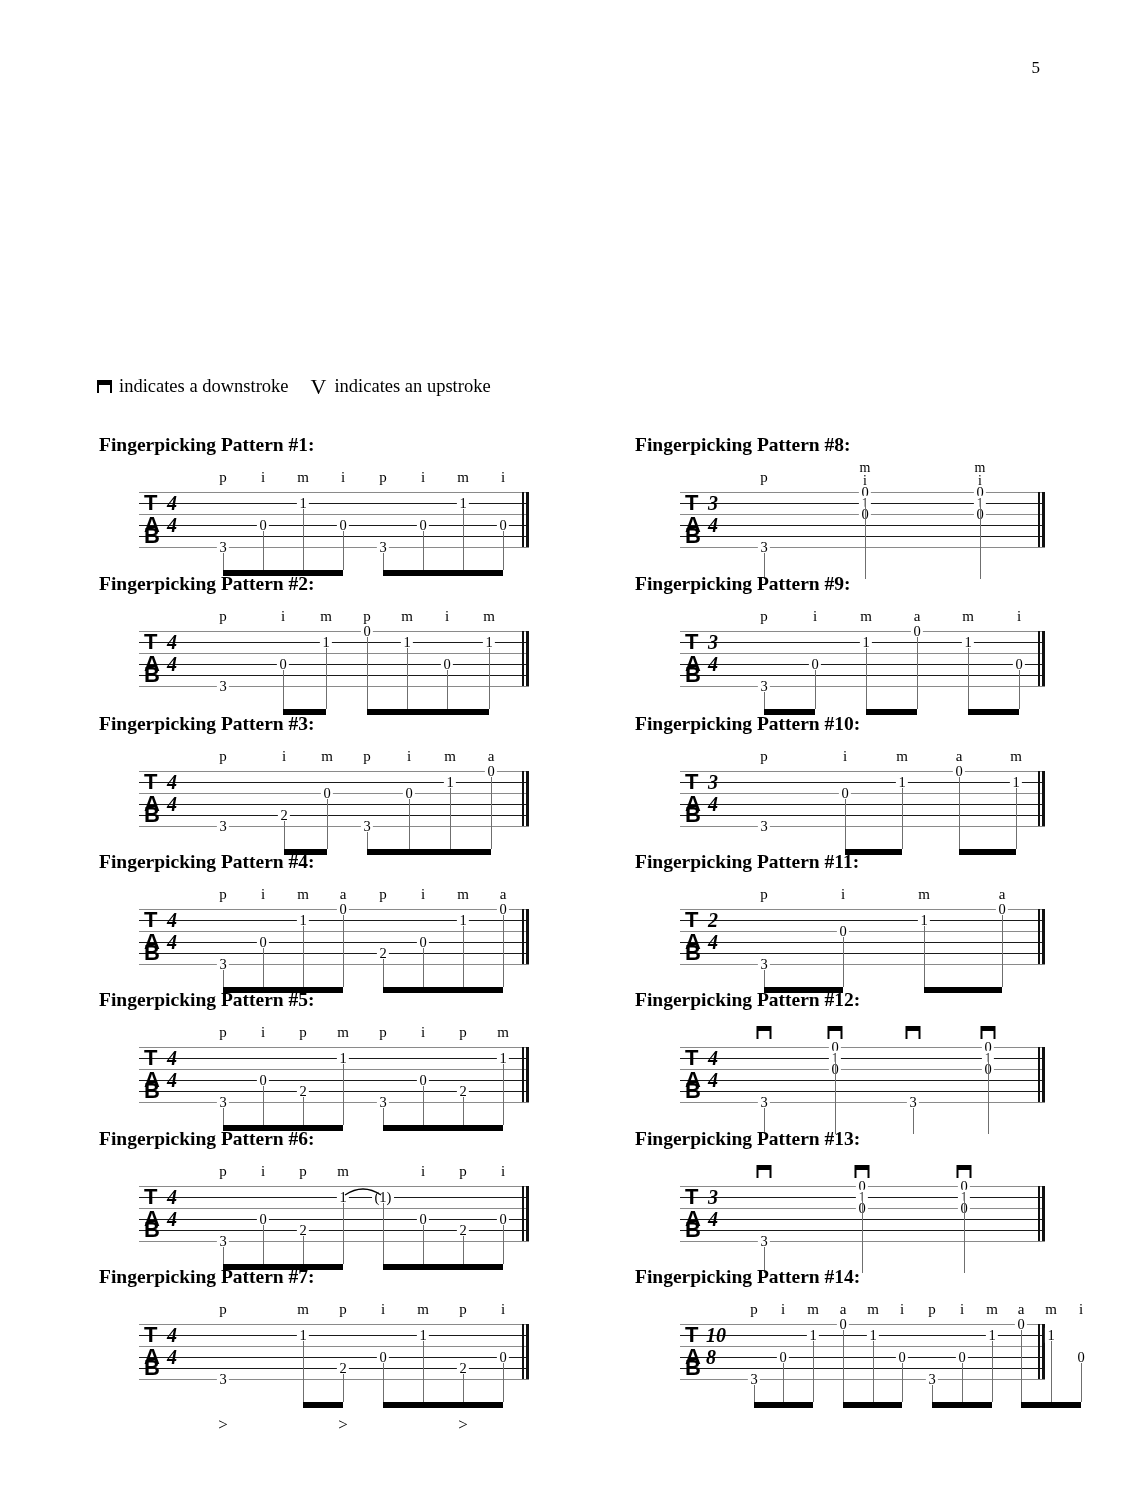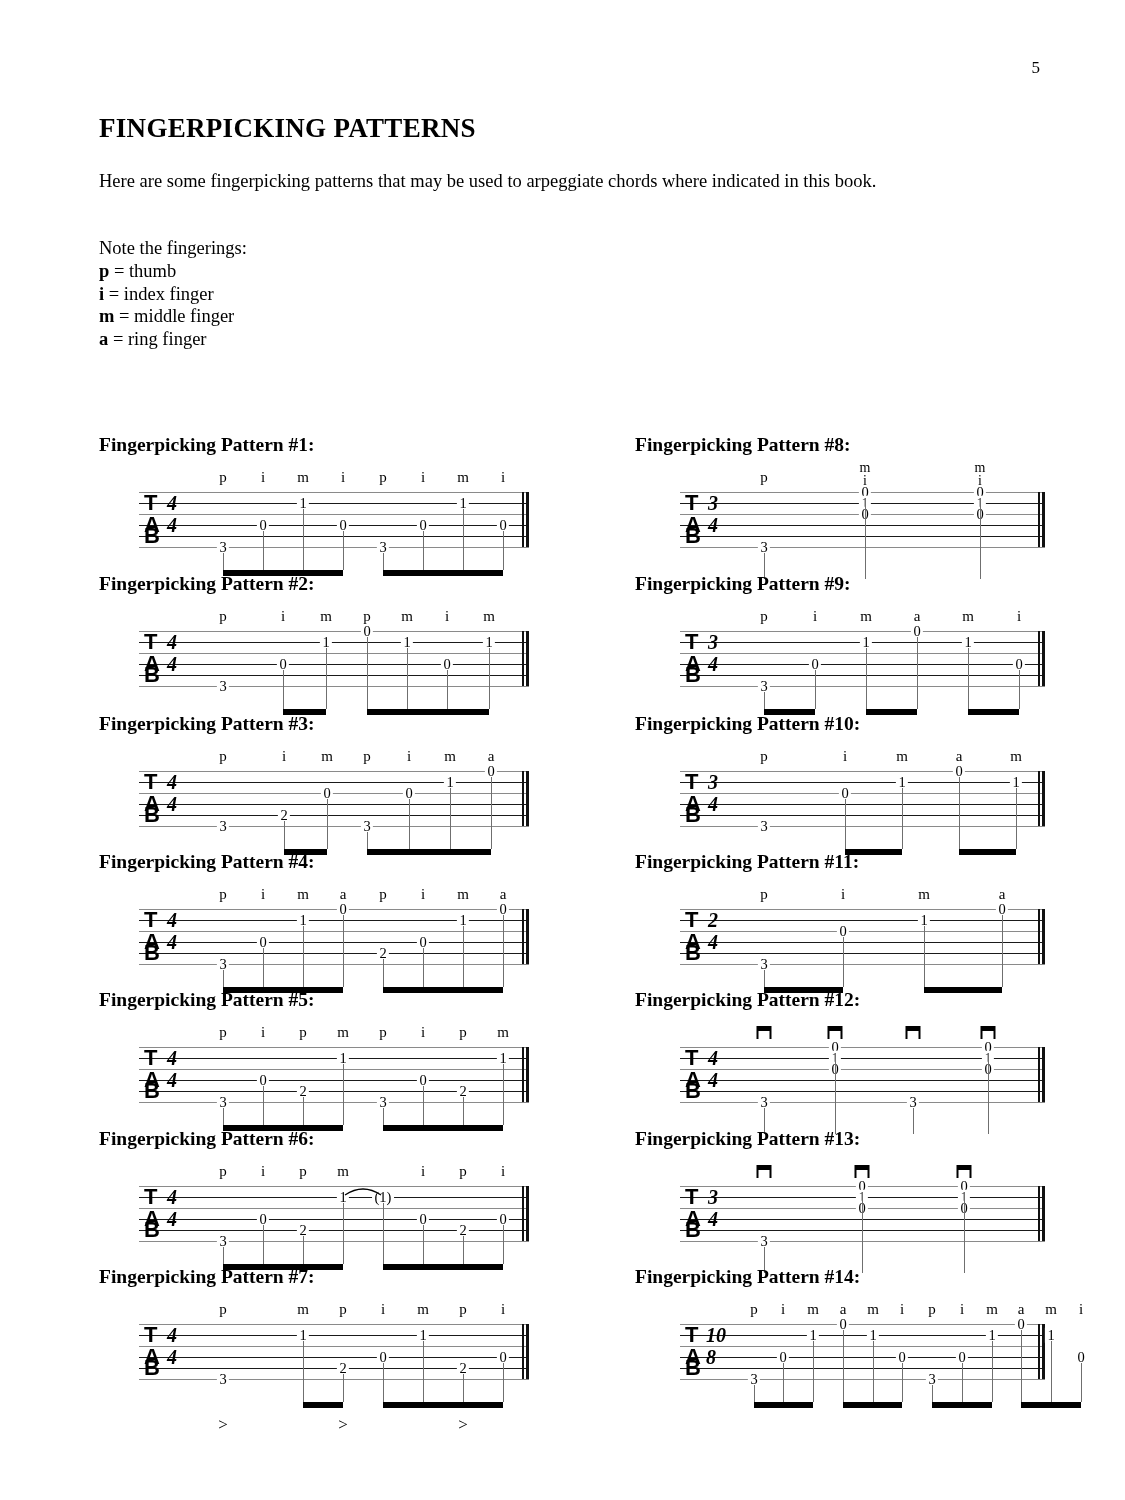--- a/index.html
+++ b/index.html
@@ -55,34 +55,34 @@
   .dnmark{position:absolute;transform:translateX(-50%);}
   .tie{position:absolute;}
 </style>
 </head>
 <body>
 
 <div class="page">
 
   <div class="page-number">5</div>
 
-  <div class="title">FINGERPICKING PATTERNS</div>
 
   <div class="intro">
-    <div>Here are some fingerpicking patterns that may be used to arpeggiate chords where indicated in this book.</div>
   </div>
 
-  <div class="legend">
-    <div>Note the fingerings:</div>
-    <div><b>p</b><span> = thumb</span></div>
-    <div><b>i</b><span> = index finger</span></div>
-    <div><b>m</b><span> = middle finger</span></div>
-    <div><b>a</b><span> = ring finger</span></div>
+
+  <div class="stroke-legend">
+    <span class="dn"></span>
+    <span style="display:inline-block;width:7px"></span>
+    <span>indicates a downstroke</span>
+    <span class="gap"></span>
+    <span class="up">V</span>
+    <span style="display:inline-block;width:8px"></span>
+    <span>indicates an upstroke</span>
   </div>
-
 
   <div id="patterns-root">
       <div class="pattern" style="left: 99px; top: 434px;">
         <div class="p-title">Fingerpicking Pattern #1:</div>
         <div class="staffwrap" style="position: relative; height: 110px;">
           <div class="sline" style="left: 40px; width: 390px; top: 36px;"></div>
           <div class="sline dark" style="left: 40px; width: 390px; top: 47px;"></div>
           <div class="sline" style="left: 40px; width: 390px; top: 58px;"></div>
           <div class="sline dark" style="left: 40px; width: 390px; top: 69px;"></div>
           <div class="sline dark" style="left: 40px; width: 390px; top: 80px;"></div>

